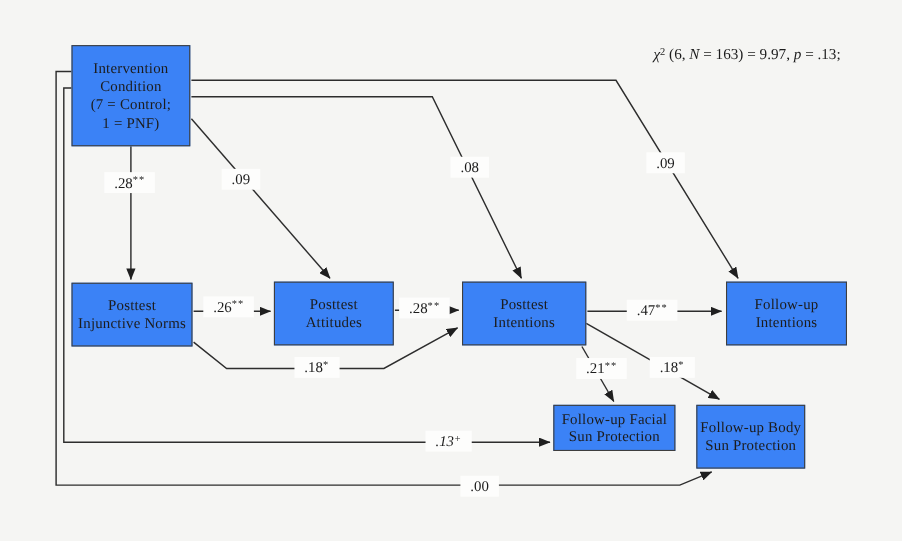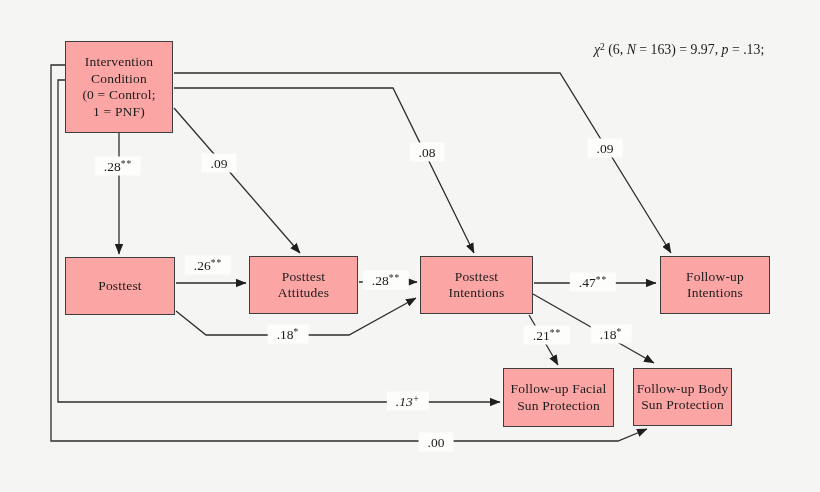--- a/index.html
+++ b/index.html
@@ -17,21 +17,21 @@
   }
   #lines {
     position: absolute;
     left: 0; top: 0;
     width: 820px; height: 492px;
   }
   .box {
     position: absolute;
     box-sizing: border-box;
     border: 1.5px solid #3e3e3e;
-    background: #fca5a5;
+    background: #3b82f6;
     display: flex;
     flex-direction: column;
     align-items: center;
     justify-content: center;
     text-align: center;
     font-size: 13.5px;
     line-height: 16.5px;
     letter-spacing: 0.2px;
     z-index: 2;
   }
@@ -86,44 +86,45 @@
       <path d="M176,311 L206,335 L349,335 L416,298" marker-end="url(#arw)"></path>
       <path d="M534,283 L656,283" marker-end="url(#arw)"></path>
       <path d="M529,315 L558,365" marker-end="url(#arw)"></path>
       <path d="M533,294 L654,363" marker-end="url(#arw)"></path>
     </g>
   </svg>
 
   <div class="box" style="left:65px; top:41px; width:108px; height:92px;">
     <span>Intervention</span>
     <span>Condition</span>
-    <span>(0 = Control;</span>
+    <span>(7 = Control;</span>
     <span>1 = PNF)</span>
   </div>
 
   <div class="box" style="left:65px; top:257px; width:110px; height:58px;">
     <span>Posttest</span>
+    <span>Injunctive Norms</span>
   </div>
 
   <div class="box" style="left:249px; top:256px; width:109px; height:58px;">
     <span>Posttest</span>
     <span>Attitudes</span>
   </div>
 
   <div class="box" style="left:420px; top:256px; width:113px; height:58px;">
     <span>Posttest</span>
     <span>Intentions</span>
   </div>
 
   <div class="box" style="left:660px; top:256px; width:110px; height:58px;">
     <span>Follow-up</span>
     <span>Intentions</span>
   </div>
 
-  <div class="box" style="left:503px; top:368px; width:111px; height:59px;">
+  <div class="box" style="left:503px; top:368px; width:111px; height:42px;">
     <span>Follow-up Facial</span>
     <span>Sun Protection</span>
   </div>
 
   <div class="box" style="left:633px; top:368px; width:99px; height:58px;">
     <span>Follow-up Body</span>
     <span>Sun Protection</span>
   </div>
 
   <div class="coef" style="left:118px; top:166px;">
@@ -131,21 +132,21 @@
   </div>
   <div class="coef" style="left:219px; top:163px;">
     <span>.09</span><sup></sup>
   </div>
   <div class="coef" style="left:427px; top:152px;">
     <span>.08</span><sup></sup>
   </div>
   <div class="coef" style="left:605px; top:148px;">
     <span>.09</span><sup></sup>
   </div>
-  <div class="coef" style="left:208px; top:265px;">
+  <div class="coef" style="left:208px; top:279px;">
     <span>.26</span><sup>**</sup>
   </div>
   <div class="coef" style="left:386px; top:280px;">
     <span>.28</span><sup>**</sup>
   </div>
   <div class="coef" style="left:288px; top:334px;">
     <span>.18</span><sup>*</sup>
   </div>
   <div class="coef" style="left:593px; top:282px;text-align:center;">
     <span>.47</span><sup>**</sup>

